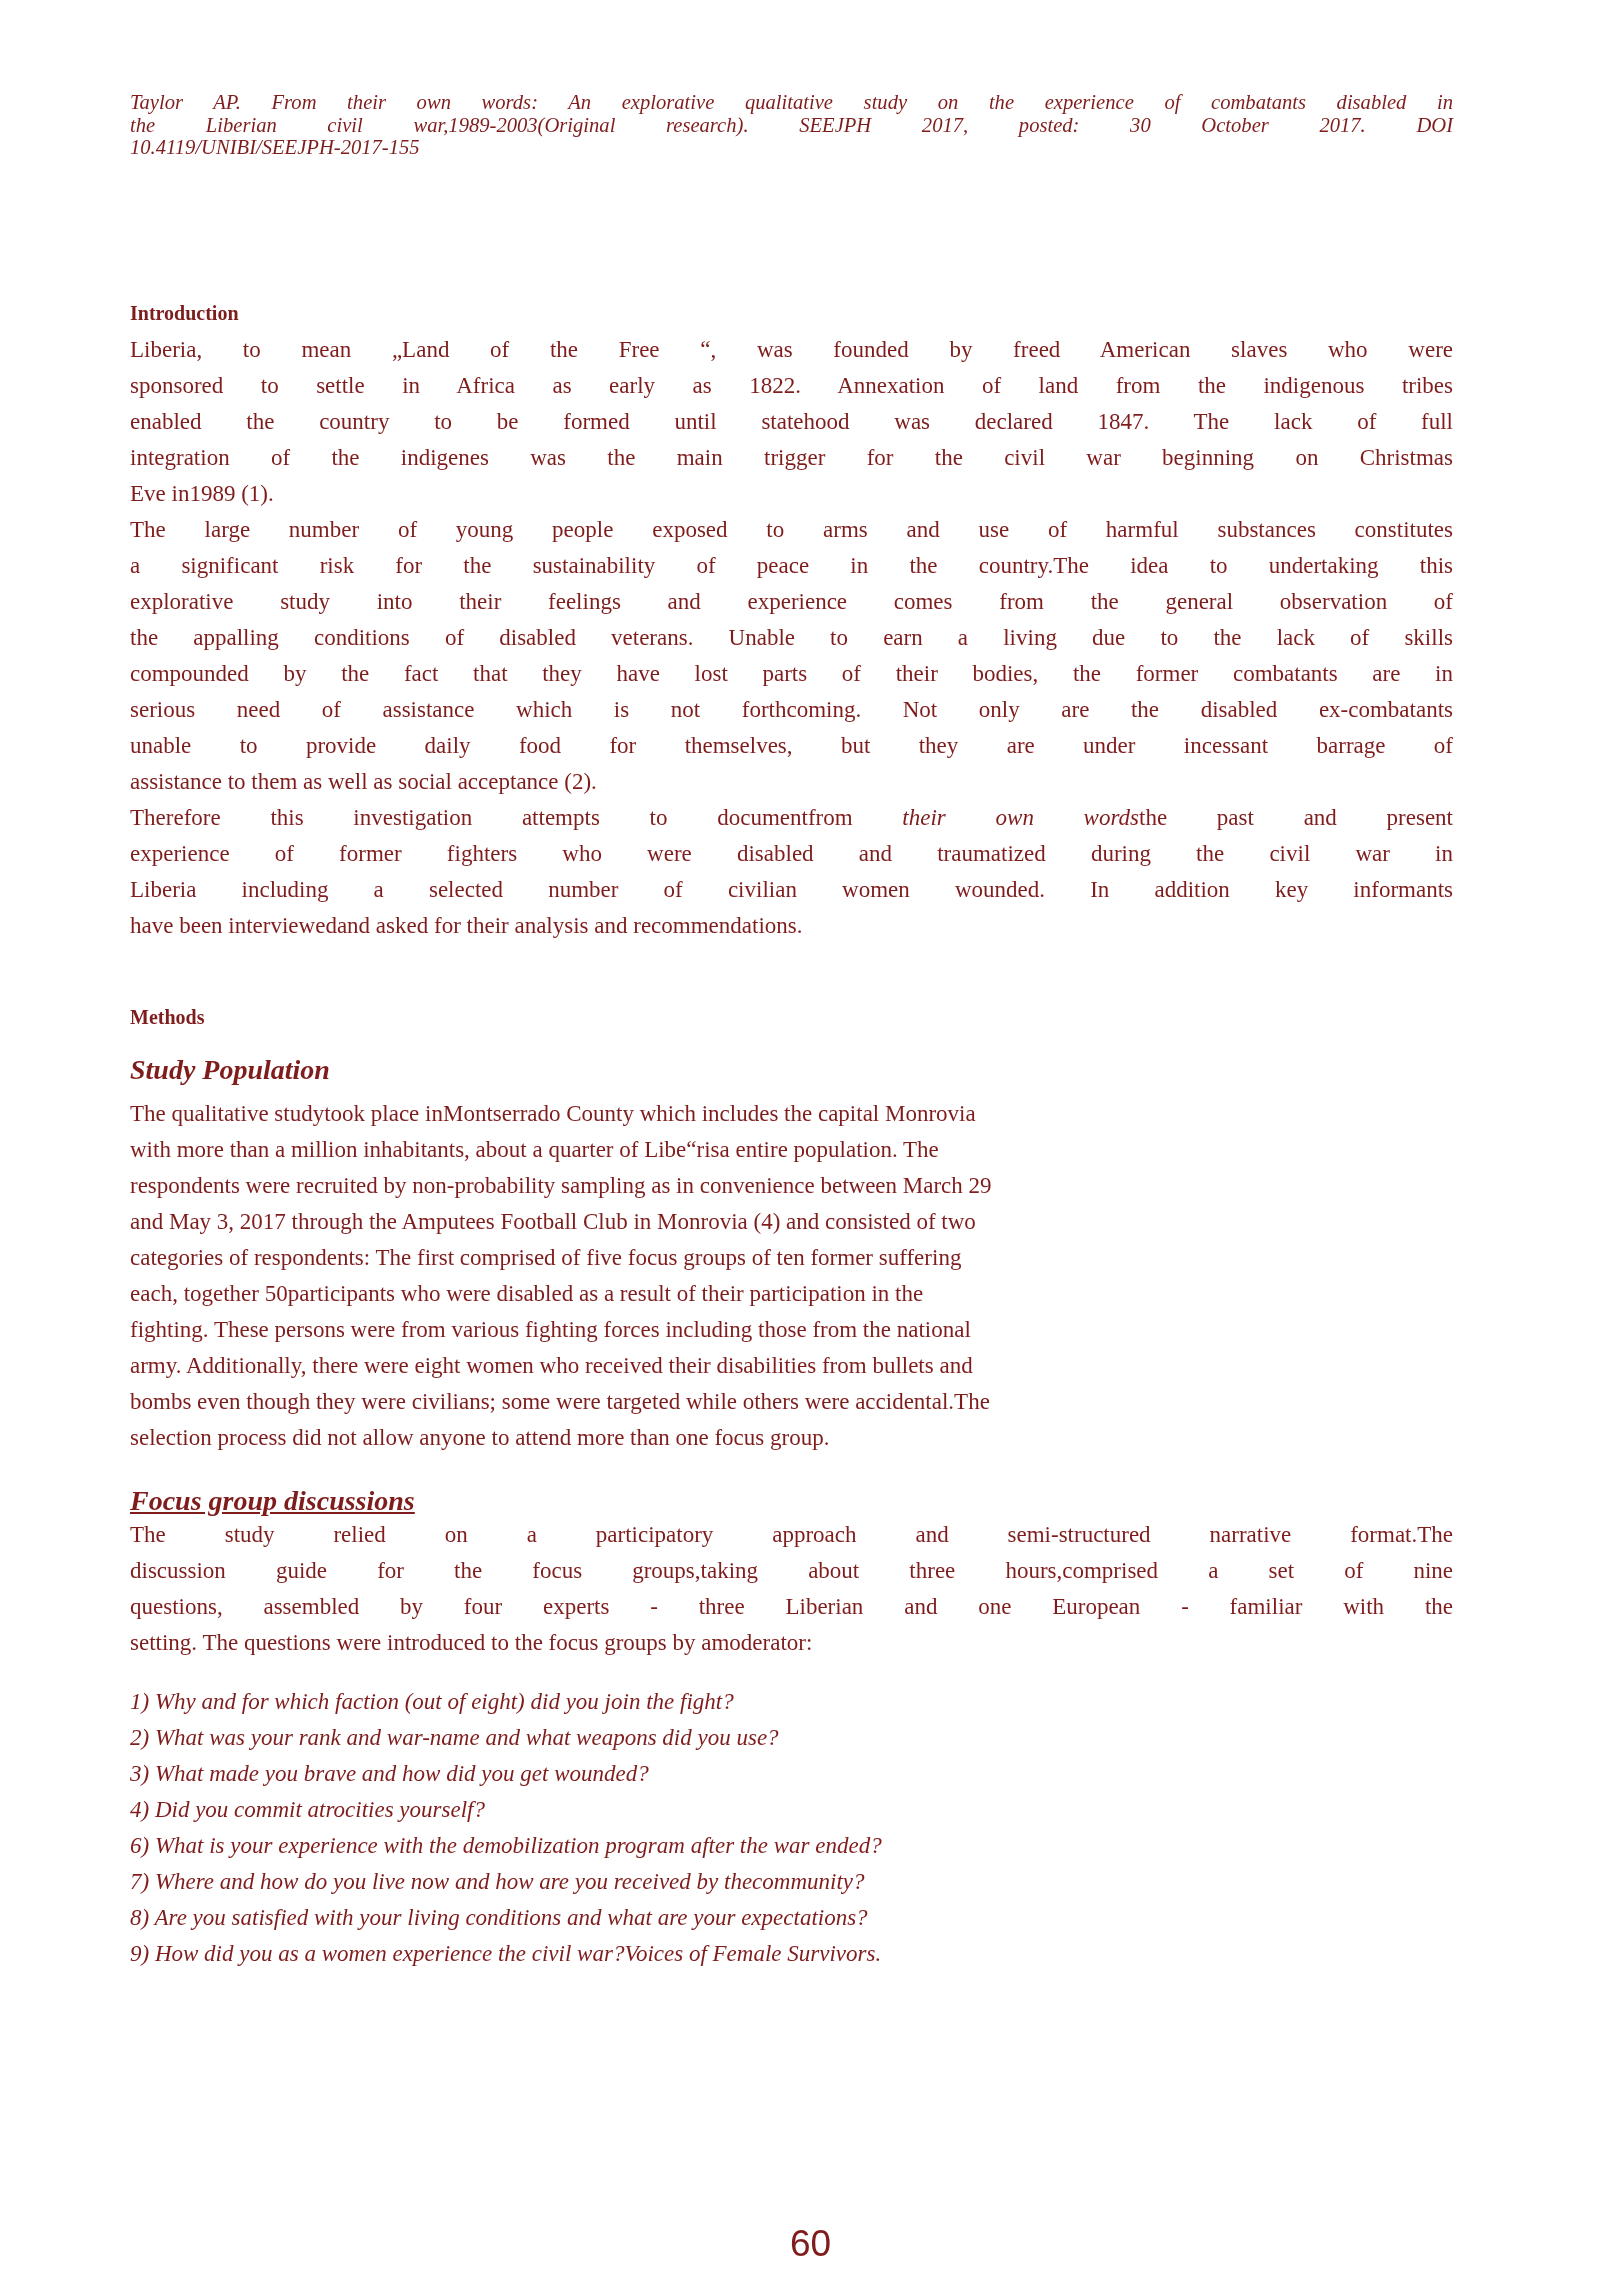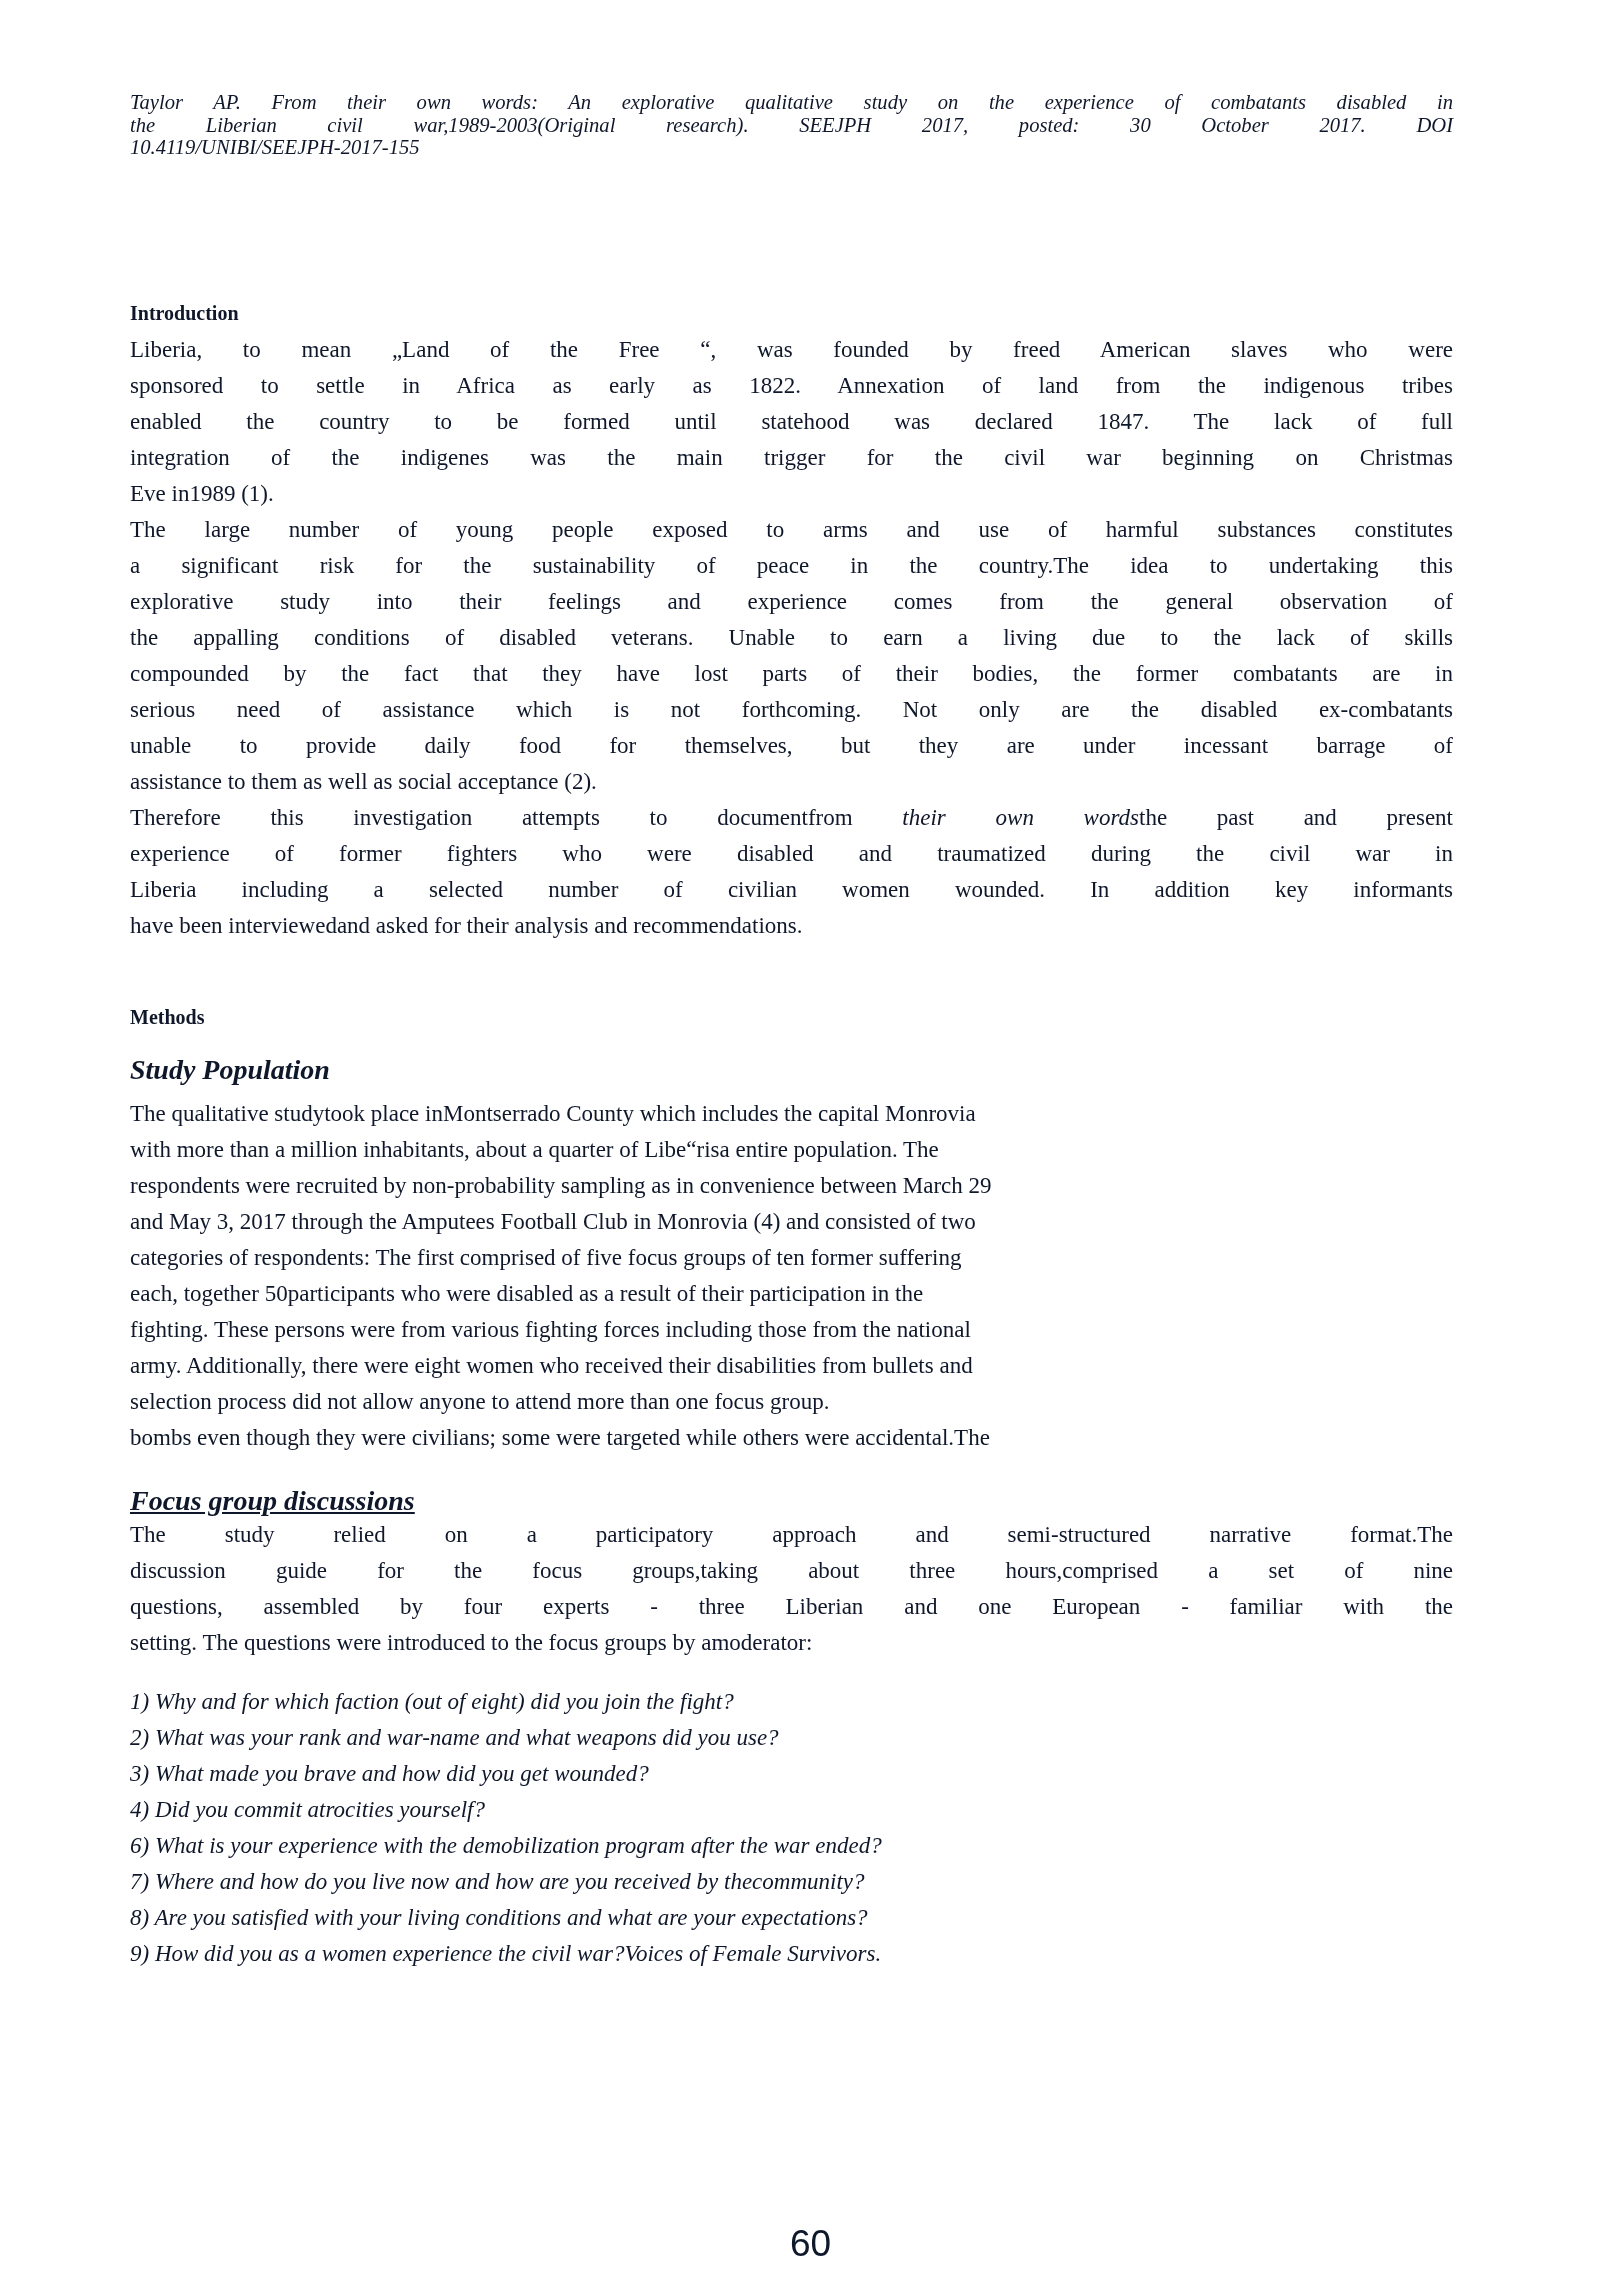--- a/index.html
+++ b/index.html
@@ -3,21 +3,21 @@
 <meta charset="utf-8">
 <style>
   html, body { margin: 0; padding: 0; background: #ffffff; }
   .page {
     position: relative;
     width: 1621px;
     height: 2293px;
     background: #ffffff;
     overflow: hidden;
     font-family: "Liberation Serif", serif;
-    color: #0f172a;
+    color: #7f1d1d;
   }
   .content {
     position: absolute;
     left: 130px;
     top: 0;
     width: 1323px;
   }
   
   .runhead {
     margin-top: 91px;
@@ -117,22 +117,22 @@
 
     <div class="par">
       <div class="ln">The qualitative studytook place inMontserrado County which includes the capital Monrovia</div>
       <div class="ln">with more than a million inhabitants, about a quarter of Libe“risa entire population. The</div>
       <div class="ln">respondents were recruited by non-probability sampling as in convenience between March 29</div>
       <div class="ln">and May 3, 2017 through the Amputees Football Club in Monrovia (4) and consisted of two</div>
       <div class="ln">categories of respondents: The first comprised of five focus groups of ten former suffering</div>
       <div class="ln">each, together 50participants who were disabled as a result of their participation in the</div>
       <div class="ln">fighting. These persons were from various fighting forces including those from the national</div>
       <div class="ln">army. Additionally, there were eight women who received their disabilities from bullets and</div>
+      <div class="ln">bombs even though they were civilians; some were targeted while others were accidental.The</div>
       <div class="ln">selection process did not allow anyone to attend more than one focus group.</div>
-      <div class="ln">bombs even though they were civilians; some were targeted while others were accidental.The</div>
     </div>
 
     <div class="h2 fgd">Focus group discussions</div>
 
     <div class="par fgd-par">
       <div class="ln jl">The study relied on a participatory approach and semi-structured narrative format.The</div>
       <div class="ln jl">discussion guide for the focus groups,taking about three hours,comprised a set of nine</div>
       <div class="ln jl">questions, assembled by four experts - three Liberian and one European - familiar with the</div>
       <div class="ln">setting. The questions were introduced to the focus groups by amoderator:</div>
     </div>

